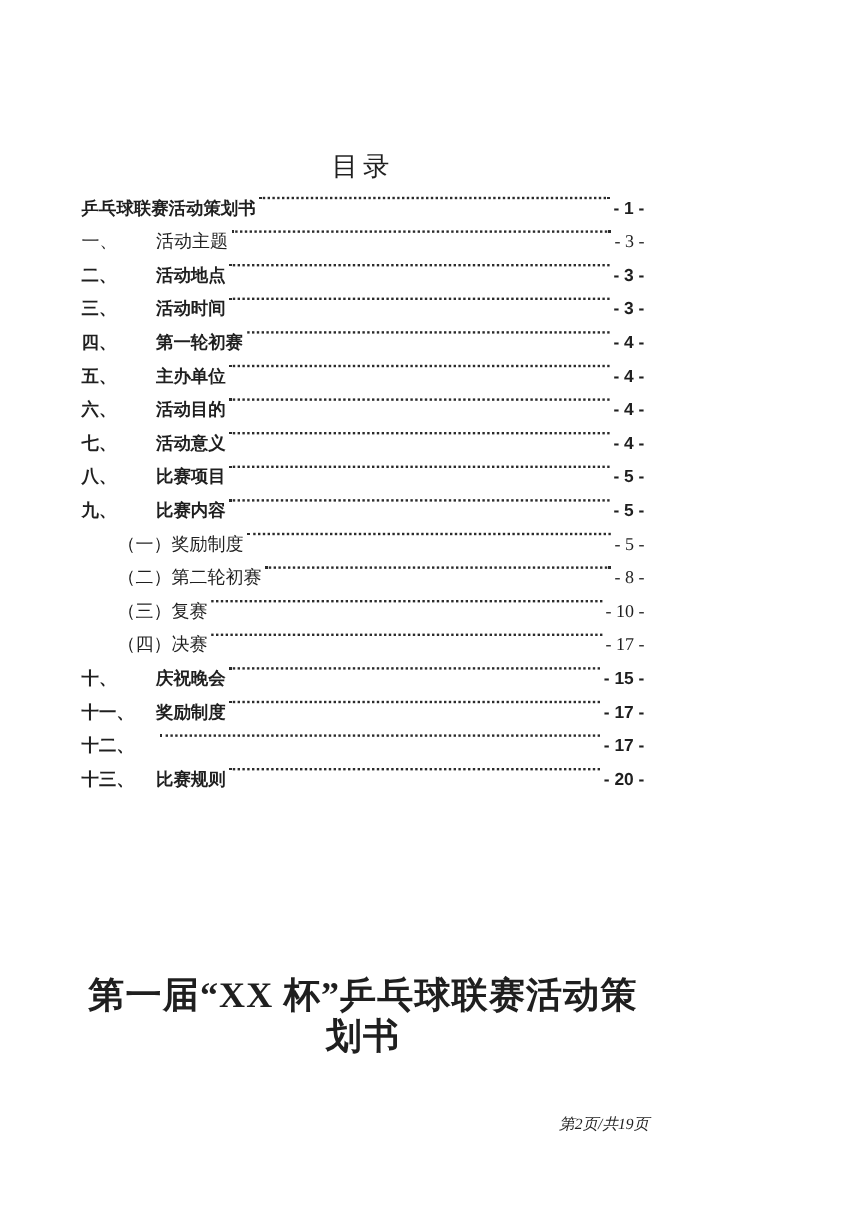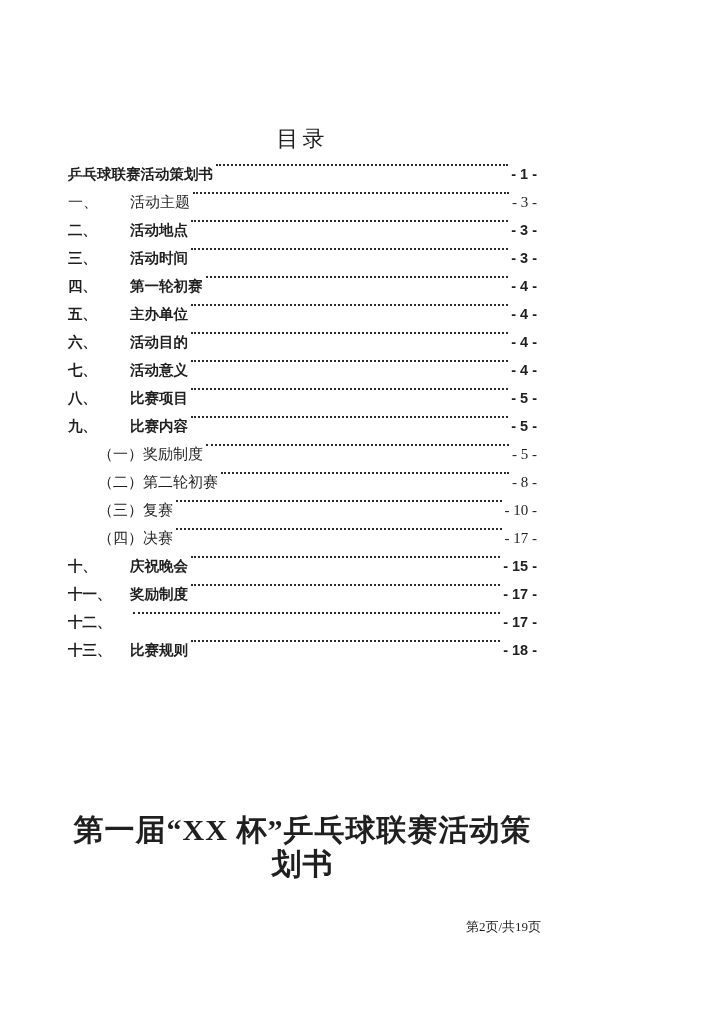--- a/index.html
+++ b/index.html
@@ -72,23 +72,24 @@
     margin: 145px 0 0 0;
     text-align: center;
     font-size: 30px;
     line-height: 34px;
     font-weight: 700;
     letter-spacing: 1px;
   }
   .footer {
     position: absolute;
     right: 82px;
-    bottom: 86px;
+    bottom: 76px;
     font-size: 13px;
     line-height: 15px;
+    font-style: italic;
   }
 </style>
 </head>
 <body>
 
 <div class="page">
   <div class="content">
     <h1 class="toc-title">目录</h1>
 
     <div class="toc" id="toc">
@@ -190,21 +191,21 @@
   </div>
         <div class="toc-row lvl1 bold">
     <span class="toc-num">十二、</span>
     <span class="leader"></span>
     <span class="toc-page">- 17 -</span>
   </div>
         <div class="toc-row lvl1 bold">
     <span class="toc-num">十三、</span>
     <span class="toc-label">比赛规则</span>
     <span class="leader"></span>
-    <span class="toc-page">- 18 -</span>
+    <span class="toc-page">- 20 -</span>
   </div>
       </div>
 
     <h2 class="doc-heading">第一届“XX 杯”乒乓球联赛活动策划书</h2>
   </div>
 
   <div class="footer">
     <span>第2页/共19页</span>
   </div>
 </div>

